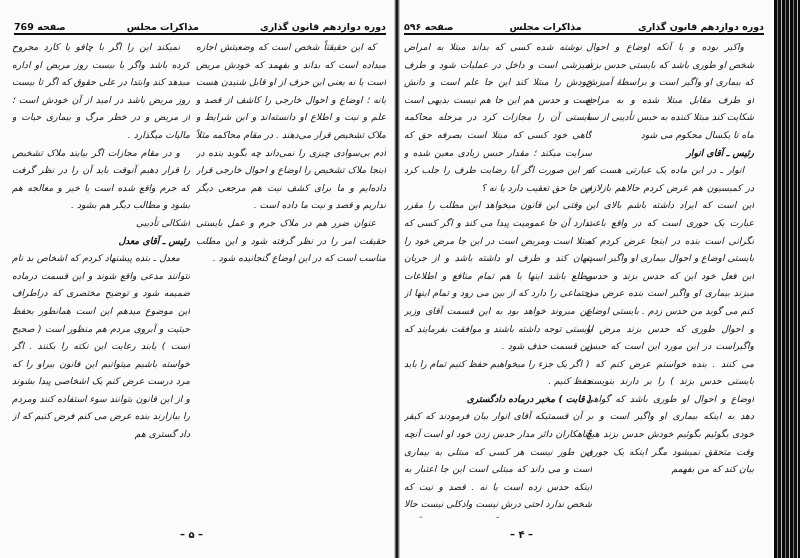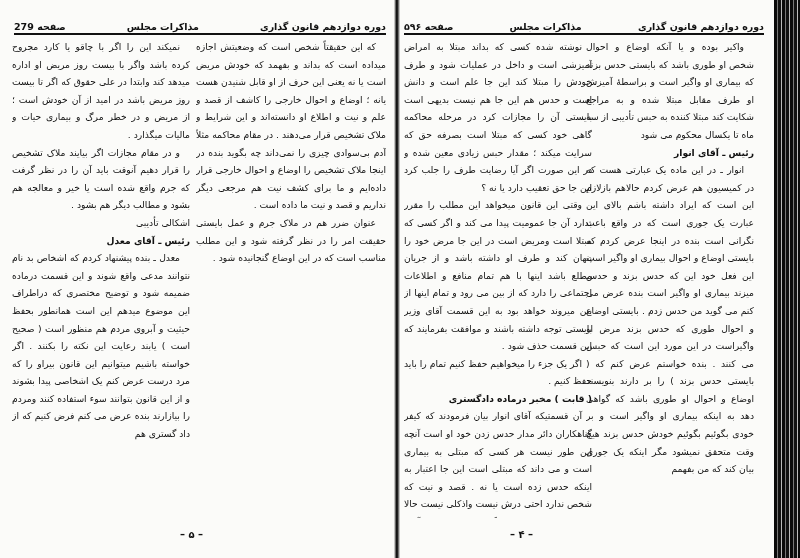--- a/index.html
+++ b/index.html
@@ -13,40 +13,40 @@
   .binding { position:absolute; left:774px; top:0; width:26px; height:558px;
              background:repeating-linear-gradient(90deg,#0a0a0a 0 3px,#777 3px 4px,#111 4px 7px,#bbb 7px 8px); }
   .header { position:absolute; top:18px; height:14px; font-size:9.5px; font-weight:bold;
             direction:rtl; display:flex; justify-content:space-between; align-items:flex-end; }
   .page.left .header { left:14px; right:8px; }
   .page.right .header { left:4px; right:10px; }
   .header-rule { position:absolute; top:33px; height:1.5px; background:#111; }
   .page.left .header-rule { left:14px; right:8px; }
   .page.right .header-rule { left:4px; right:10px; }
   .col { position:absolute; top:38px; bottom:40px; direction:rtl; text-align:justify;
-         font-size:9.2px; line-height:17.6px; overflow:hidden; font-family:"DejaVu Sans", sans-serif; }
+         font-size:9.2px; line-height:17.6px; overflow:hidden; font-family:"DejaVu Sans", sans-serif;font-style:italic; }
   .page.left .col-a { left:196px; width:190px; }
   .page.left .col-b { left:12px; width:178px; }
   .page.right .col-a { left:186px; width:168px; }
   .page.right .col-b { left:4px; width:188px; }
   .col p { margin:0; text-indent:10px; }
   .col .speaker { display:block; text-align:right; font-weight:bold; text-indent:0; }
   .col .end { text-indent:0; }
   .folio { position:absolute; bottom:18px; font-size:10px; font-weight:bold; direction:rtl; }
   .page.left .folio { left:180px; }
   .page.right .folio { left:110px; }
 </style>
 </head>
 <body>
 
 <div class="page left">
   <div class="header">
     <span>دوره دوازدهم قانون گذاری</span>
     <span>مذاکرات مجلس</span>
-    <span>صفحه 279</span>
+    <span>صفحه 769</span>
   </div>
   <div class="header-rule"></div>
 
   <div class="col col-a">
     <p>که این حقیقتاً شخص است که وضعیتش اجازه میداده است که بداند و بفهمد که خودش مریض است یا نه یعنی این حرف از او قابل شنیدن هست یانه ؛ اوضاع و احوال خارجی را کاشف از قصد و علم و نیت و اطلاع او دانسته‌اند و این شرایط و ملاک تشخیص قرار می‌دهند . در مقام محاکمه مثلاً آدم بی‌سوادی چیزی را نمی‌داند چه بگوید بنده در اینجا ملاک تشخیص را اوضاع و احوال خارجی قرار داده‌ایم و ما برای کشف نیت هم مرجعی دیگر نداریم و قصد و نیت ما داده است .</p>
     <p>عنوان ضرر هم در ملاک جرم و عمل بایستی حقیقت امر را در نظر گرفته شود و این مطلب مناسب است که در این اوضاع گنجانیده شود .</p>
   </div>
 
   <div class="col col-b">
     <p>نمیکند این را اگر با چاقو یا کارد مجروح کرده باشد واگر با بیست روز مریض او اداره میدهد کند وابتدا در علی حقوق که اگر تا بیست روز مریض باشد در امید از آن خودش است ؛ از مریض و در خطر مرگ و بیماری حیات و مالیات میگذارد .</p>

